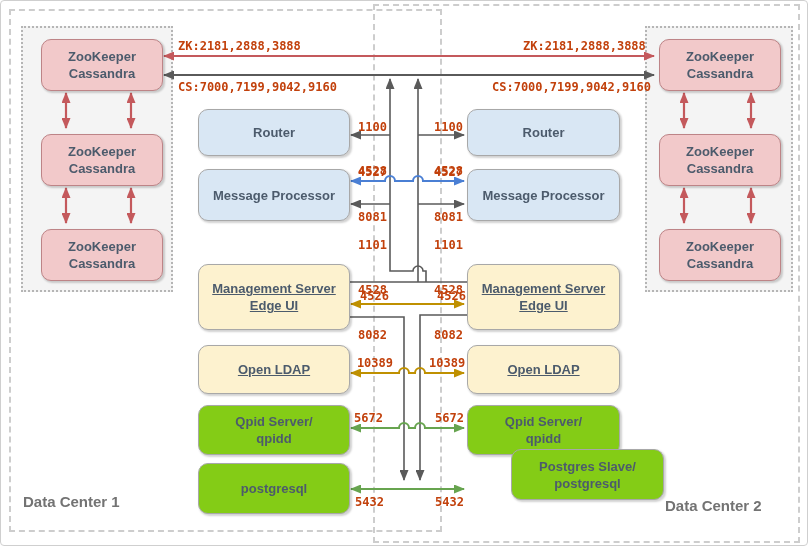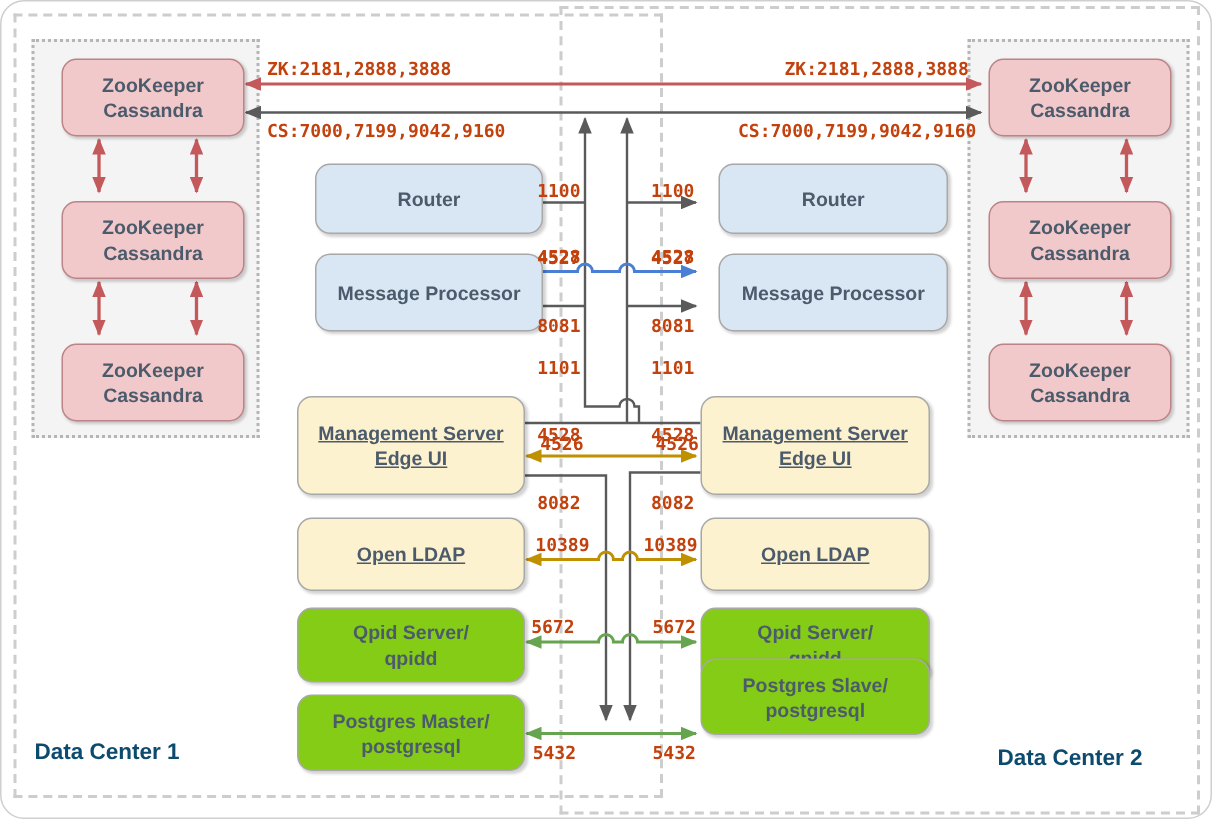--- a/index.html
+++ b/index.html
@@ -1,40 +1,40 @@
 <!DOCTYPE html>
 <html><head>
 <meta charset="utf-8">
 <style>
   html,body{margin:0;padding:0;background:#ffffff;}
   #canvas{
     position:relative;width:806px;height:544px;margin:0;
-    background:#ffffff;border:1px solid #cfcfcf;border-radius:16px;
+    background:#ffffff;border:1px solid #cfcfcf;border-radius:4px;
     font-family:"Liberation Sans",sans-serif;overflow:hidden;
   }
   .dc-border{position:absolute;border:2px dashed #cdcdcd;background:transparent;}
   .cluster{position:absolute;border:2px dotted #b5b5b5;background:#f4f4f4;}
   .node{
     position:absolute;display:flex;flex-direction:column;align-items:center;justify-content:center;
     border:1.5px solid #a8a8a8;border-radius:10px;box-shadow:1.5px 1.5px 2px rgba(0,0,0,.18);
     font-weight:bold;font-size:13px;line-height:17px;color:#4c5b6c;text-align:center;
   }
   .zk{background:#f2c9ca;border-color:#bd8487;width:120px;height:50px;}
-  .blue{background:#d9e7f4;margin-left:12px;}
+  .blue{background:#d9e7f4;}
   .yellow{background:#fdf2cf;text-decoration:underline;}
   .green{background:#84cc16;}
   .svc-l{left:197px;width:150px;}
   .svc-r{left:466px;width:151px;}
   .mono{
     position:absolute;font-family:"DejaVu Sans Mono",monospace;font-weight:700;
     font-size:12px;line-height:15px;color:#c2410c;white-space:pre;
   }
   .pl{width:60px;text-align:right;}
   .pr{text-align:left;}
-  .dc-label{position:absolute;font-weight:bold;font-size:15px;color:#0c4a6e;}
+  .dc-label{position:absolute;font-weight:bold;font-size:15px;color:#737373;}
   svg{position:absolute;left:0;top:0;}
 </style>
 </head>
 <body>
 
 <div id="canvas">
 
   <div class="dc-border" style="left:8px;top:8px;width:429px;height:519px;"></div>
   <div class="dc-border" style="left:372px;top:3px;width:423px;height:535px;"></div>
 
@@ -134,42 +134,41 @@
     <div>Edge UI</div>
   </div>
   <div class="node yellow svc-l" style="top:344px;height:47px;">
     <div>Open LDAP</div>
   </div>
   <div class="node green svc-l" style="top:404px;height:48px;">
     <div>Qpid Server/</div>
     <div>qpidd</div>
   </div>
   <div class="node green svc-l" style="top:462px;height:49px;">
-    <div>Postgres Master/</div>
     <div>postgresql</div>
   </div>
 
   <div class="node blue svc-r" style="top:108px;height:45px;">
     <div>Router</div>
   </div>
   <div class="node blue svc-r" style="top:168px;height:50px;">
     <div>Message Processor</div>
   </div>
   <div class="node yellow svc-r" style="top:263px;height:64px;">
     <div>Management Server</div>
     <div>Edge UI</div>
   </div>
   <div class="node yellow svc-r" style="top:344px;height:47px;">
     <div>Open LDAP</div>
   </div>
   <div class="node green svc-r" style="top:404px;height:48px;">
     <div>Qpid Server/</div>
     <div>qpidd</div>
   </div>
-  <div class="node green svc-r" style="top:438px;height:49px;">
+  <div class="node green svc-r" style="top:448px;height:49px;margin-left:44px;">
     <div>Postgres Slave/</div>
     <div>postgresql</div>
   </div>
 
   <div class="mono" style="left:177px;top:38px;">ZK:2181,2888,3888</div>
   <div class="mono" style="left:522px;top:38px;">ZK:2181,2888,3888</div>
   <div class="mono" style="left:177px;top:79px;">CS:7000,7199,9042,9160</div>
   <div class="mono" style="left:491px;top:79px;">CS:7000,7199,9042,9160</div>
 
   <div class="mono pl" style="left:326px;top:89px;">

